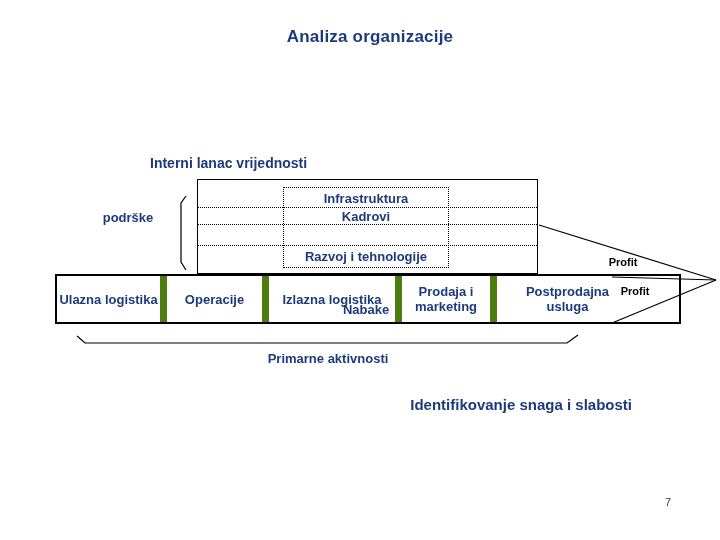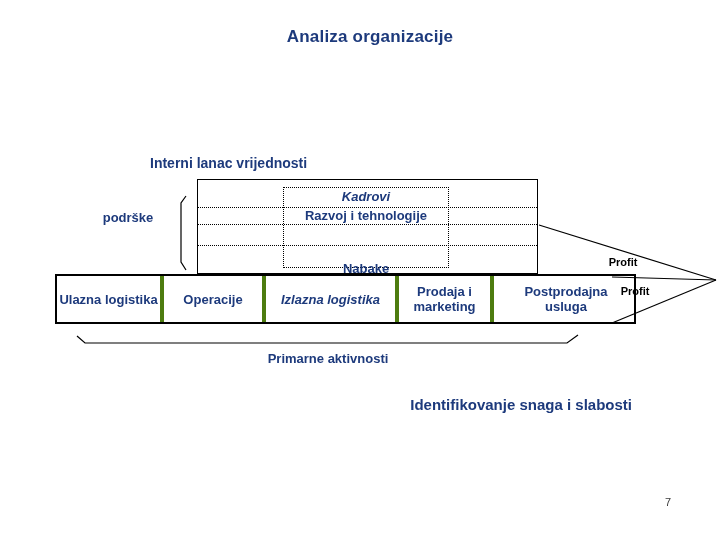--- a/index.html
+++ b/index.html
@@ -18,24 +18,24 @@
   #support-outer{left:197px;top:179px;width:341px;height:95px;border:1px solid #000;box-sizing:border-box;}
   #support-outer .sep-row{width:100%;box-sizing:border-box;}
   .dotted-b{border-bottom:1px dotted #000;}
   
   #support-inner{left:283px;top:187px;width:166px;height:81px;border:1px dotted #000;box-sizing:border-box;}
   #support-inner .irow{display:flex;align-items:center;justify-content:center;
      font-size:13px;font-weight:bold;white-space:nowrap;}
   
   #support-label{left:68px;top:208px;width:120px;text-align:center;font-size:13px;font-weight:bold;line-height:20px;}
   
-  #primary-row{left:55px;top:274px;width:581px;height:50px;border:2px solid #000;box-sizing:border-box;display:flex;}
+  #primary-row{left:55px;top:274px;width:626px;height:50px;border:2px solid #000;box-sizing:border-box;display:flex;}
   .pcell{display:flex;align-items:center;justify-content:center;text-align:center;
      font-size:13px;font-weight:bold;line-height:15px;box-sizing:border-box;color:#1D3A7C;}
-  .pcell + .pcell{border-left:4px solid #4d7c0f;}
+  .pcell + .pcell{border-left:7px solid #4d7c0f;}
   
   .profit{font-size:11px;font-weight:bold;color:#000;width:46px;text-align:center;}
   #profit-upper{left:600px;top:256px;}
   #profit-lower{left:612px;top:285px;}
   
   #primary-label{left:178px;top:351px;width:300px;text-align:center;font-size:13px;font-weight:bold;}
   
   #page-number{left:658px;top:496px;width:20px;text-align:center;font-size:11px;color:#3a3a3a;}
   
   #lines-overlay{left:0;top:0;width:720px;height:540px;pointer-events:none;}
@@ -47,33 +47,34 @@
 <div class="abs navy" id="subtitle">Interni lanac vrijednosti</div>
 
 <div class="abs" id="support-outer">
   <div class="sep-row dotted-b" style="height:28px;"></div>
   <div class="sep-row dotted-b" style="height:17px;"></div>
   <div class="sep-row dotted-b" style="height:21px;"></div>
   <div class="sep-row" style="height:27px;"></div>
 </div>
 
 <div class="abs" id="support-inner">
-  <div class="irow navy" style="height:17px;font-style:italic;">Kadrovi</div>
-  <div class="irow navy" style="height:21px;">Razvoj i tehnologije</div>
+  <div class="irow navy" style="height:20px;">Infrastruktura</div>
+  <div class="irow navy" style="height:17px;">Kadrovi</div>
+  <div class="irow navy" style="height:21px;margin-top:21px;">Razvoj i tehnologije</div>
   <div class="irow navy" style="height:21px;margin-top:32px;">Nabake</div>
 </div>
 
 <div class="abs navy" id="support-label">
   <div>podrške</div>
 </div>
 
 <div class="abs" id="primary-row">
   <div class="pcell" style="width:103px;">Ulazna logistika</div>
   <div class="pcell" style="width:102px;">Operacije</div>
-  <div class="pcell" style="width:133px;font-style:italic;">Izlazna logistika</div>
+  <div class="pcell" style="width:133px;">Izlazna logistika</div>
   <div class="pcell" style="width:95px;">Prodaja i marketing</div>
   <div class="pcell" style="width:124px;padding-left:24px;">Postprodajna usluga</div>
 </div>
 
 <div class="abs profit" id="profit-upper">Profit</div>
 <div class="abs profit" id="profit-lower">Profit</div>
 
 <div class="abs navy" id="primary-label">Primarne aktivnosti</div>
 
 <div class="abs navy" id="bottom-title">Identifikovanje snaga i slabosti</div>

